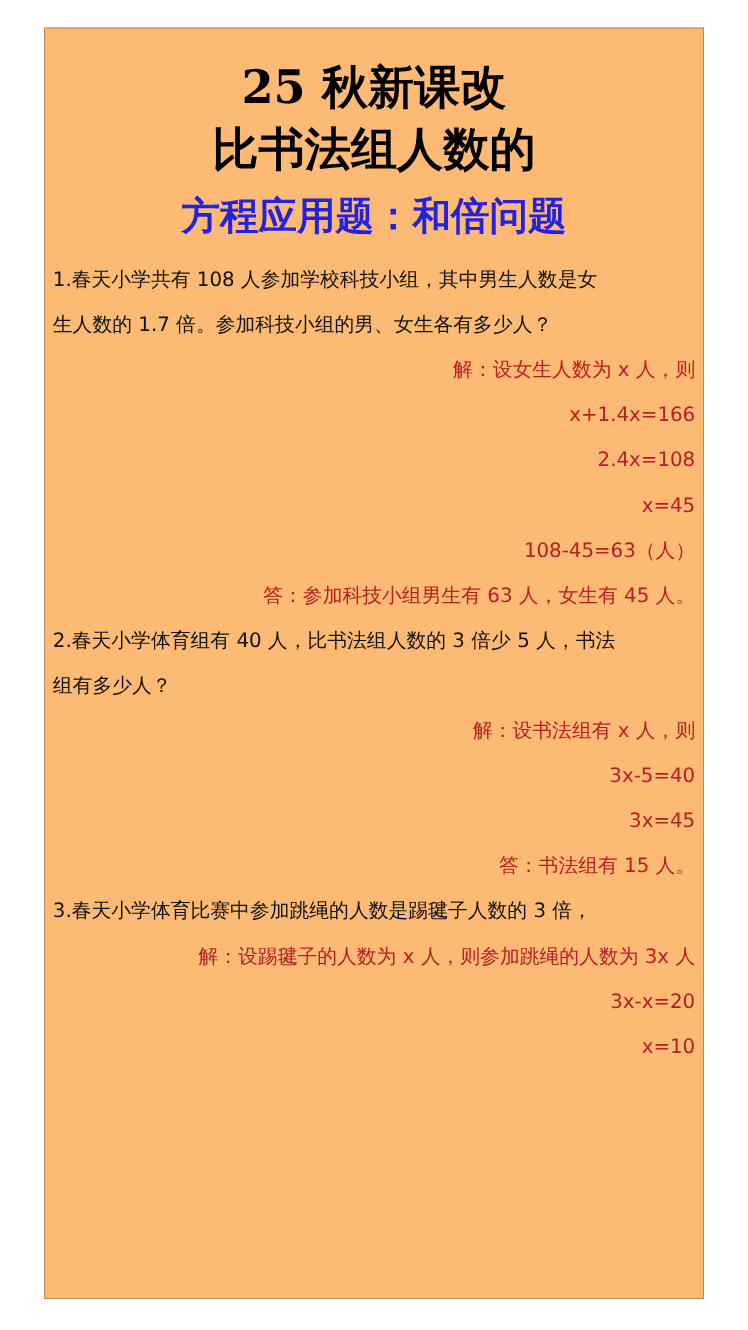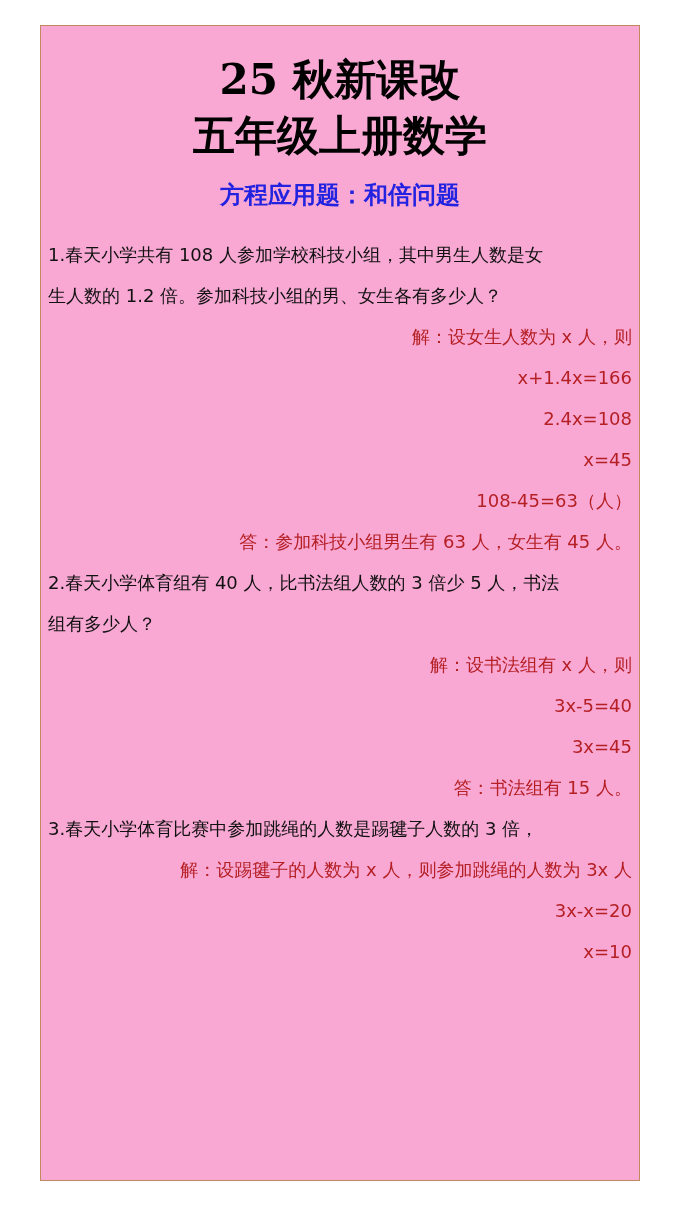--- a/index.html
+++ b/index.html
@@ -20,62 +20,62 @@
   }
   .frame {
     position: absolute;
     left: 40px;
     top: 25px;
     width: 600px;
     height: 1156px;
     border: 1px solid var(--border-color, #c08a5c);
     padding: 26px 7px 0 7px;
     overflow: hidden;
-    background: #f9a8d4;
+    background: #fdba74;
   }
   .title {
     margin: 0;
     font-size: 42px;
     line-height: 56px;
     font-weight: bold;
     text-align: center;
     color: #000000;
     font-family: "DejaVu Serif", "Liberation Serif", serif;
     white-space: nowrap;
   }
   .subtitle {
     margin: 8px 0 0 0;
-    font-size: 24px;
+    font-size: 35px;
     line-height: 50px;
     font-weight: bold;
     text-align: center;
     color: var(--blue, #2222e0);
-    font-family: Liberation Mono, monospace;
+    font-family: Liberation Sans, sans-serif;
     white-space: nowrap;
   }
   .body { margin-top: 12px; }
   .line {
     font-size: 18px;
     line-height: 41px;
     white-space: nowrap;
     color: var(--black, #111);
   }
   .line.red { color: var(--red, #b52025); text-align: right; }
 </style>
 </head>
 <body>
 
 <div class="page">
   <div class="frame">
     <h1 class="title">25 秋新课改</h1>
-    <h1 class="title">五年级上册数学</h1>
+    <h1 class="title">比书法组人数的</h1>
     <h2 class="subtitle">方程应用题：和倍问题</h2>
     <div class="body">
       <div class="line">1.春天小学共有 108 人参加学校科技小组，其中男生人数是女</div>
-      <div class="line">生人数的 1.2 倍。参加科技小组的男、女生各有多少人？</div>
+      <div class="line">生人数的 1.7 倍。参加科技小组的男、女生各有多少人？</div>
       <div class="line red">解：设女生人数为 x 人，则</div>
       <div class="line red">x+1.4x=166</div>
       <div class="line red">2.4x=108</div>
       <div class="line red">x=45</div>
       <div class="line red">108-45=63（人）</div>
       <div class="line red">答：参加科技小组男生有 63 人，女生有 45 人。</div>
       <div class="line">2.春天小学体育组有 40 人，比书法组人数的 3 倍少 5 人，书法</div>
       <div class="line">组有多少人？</div>
       <div class="line red">解：设书法组有 x 人，则</div>
       <div class="line red">3x-5=40</div>

